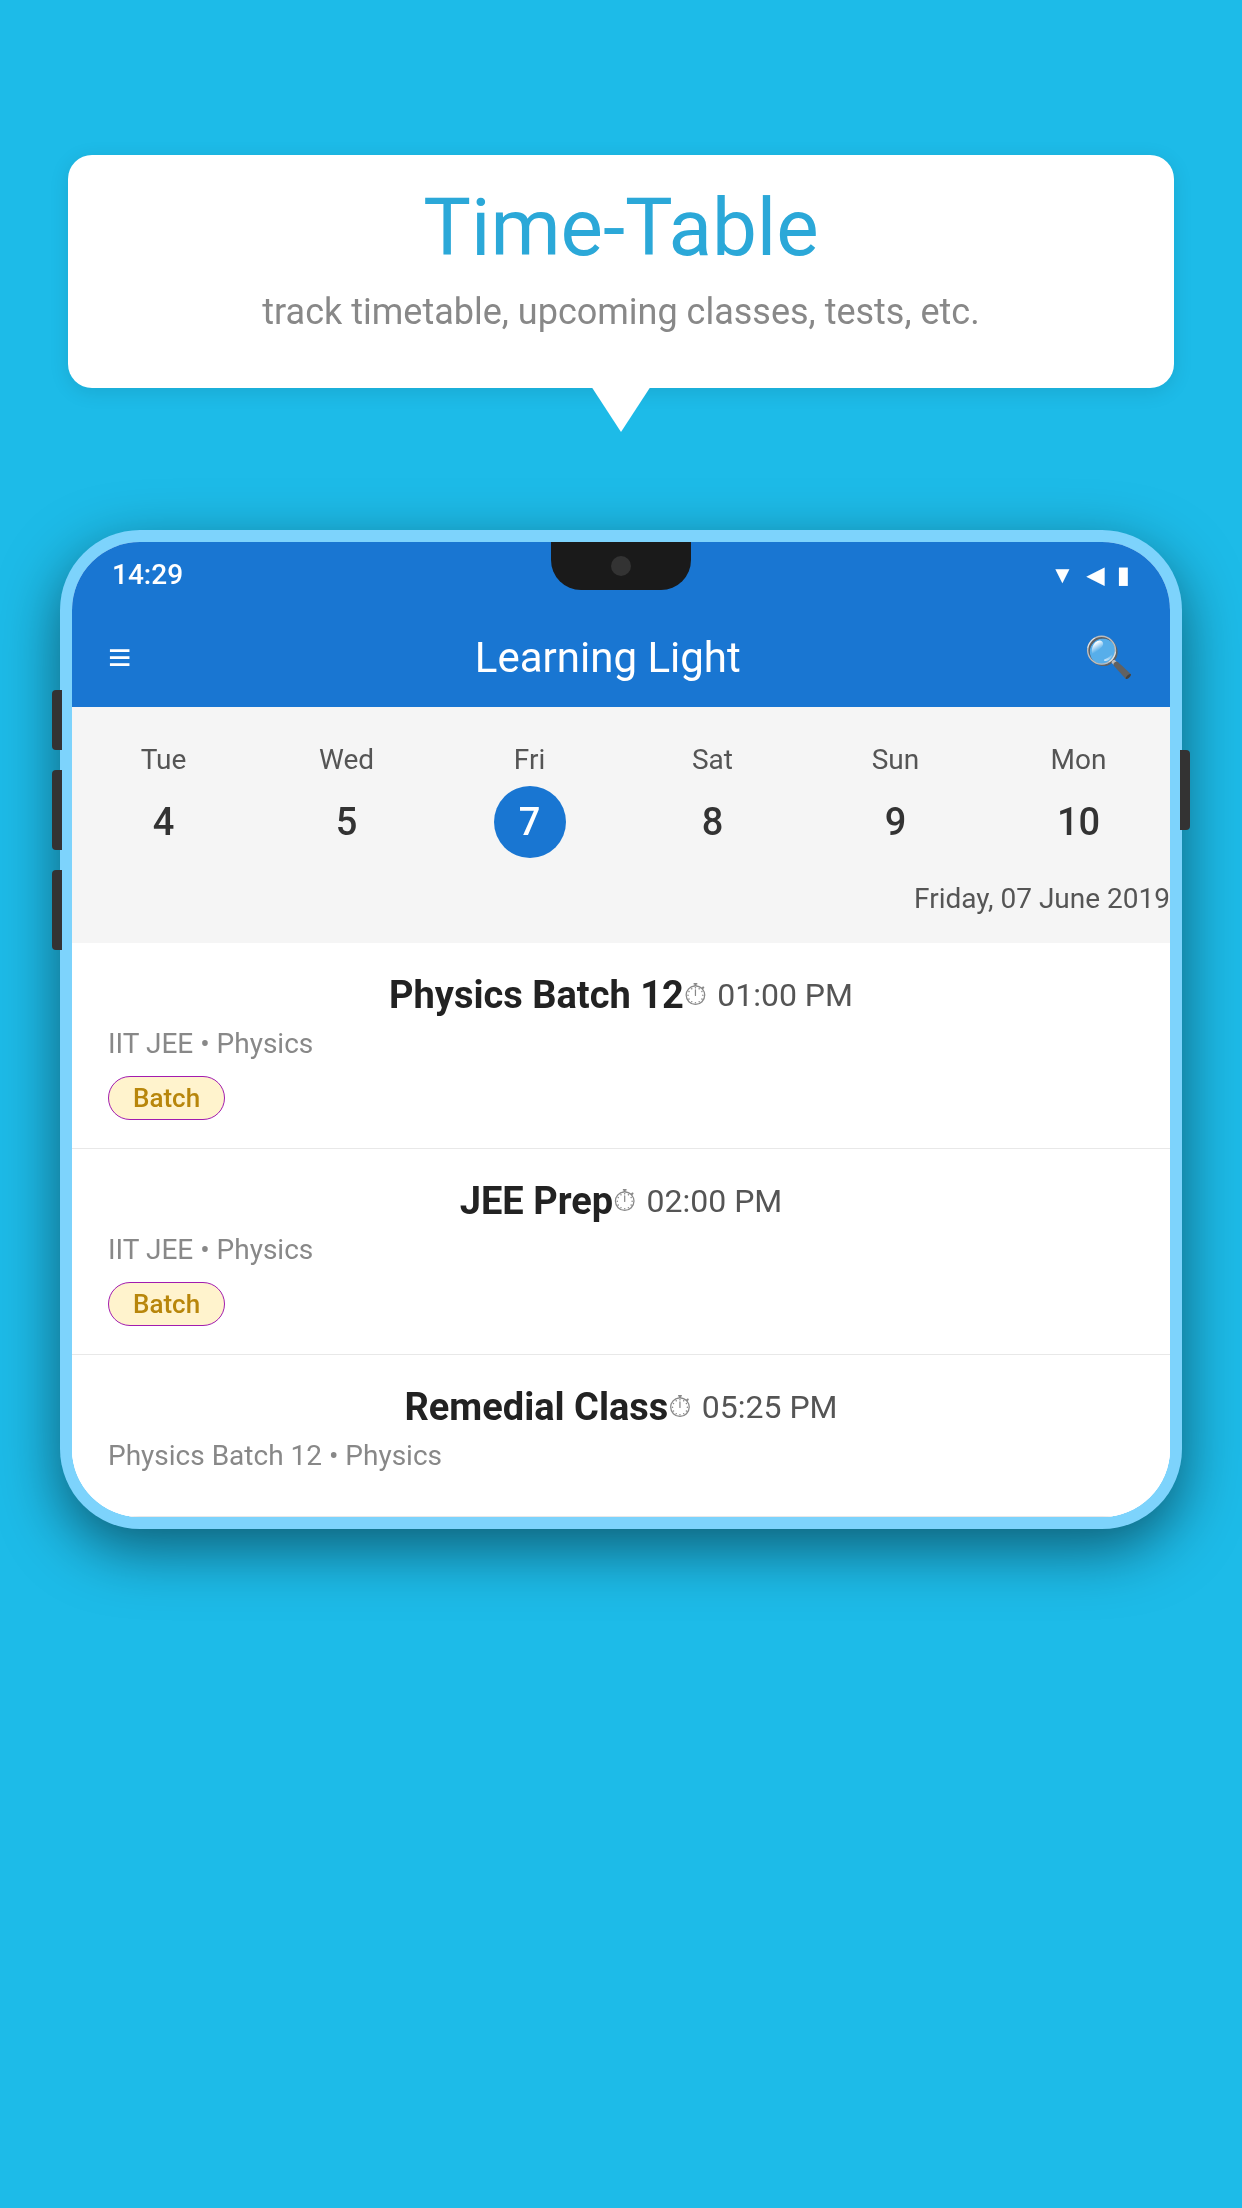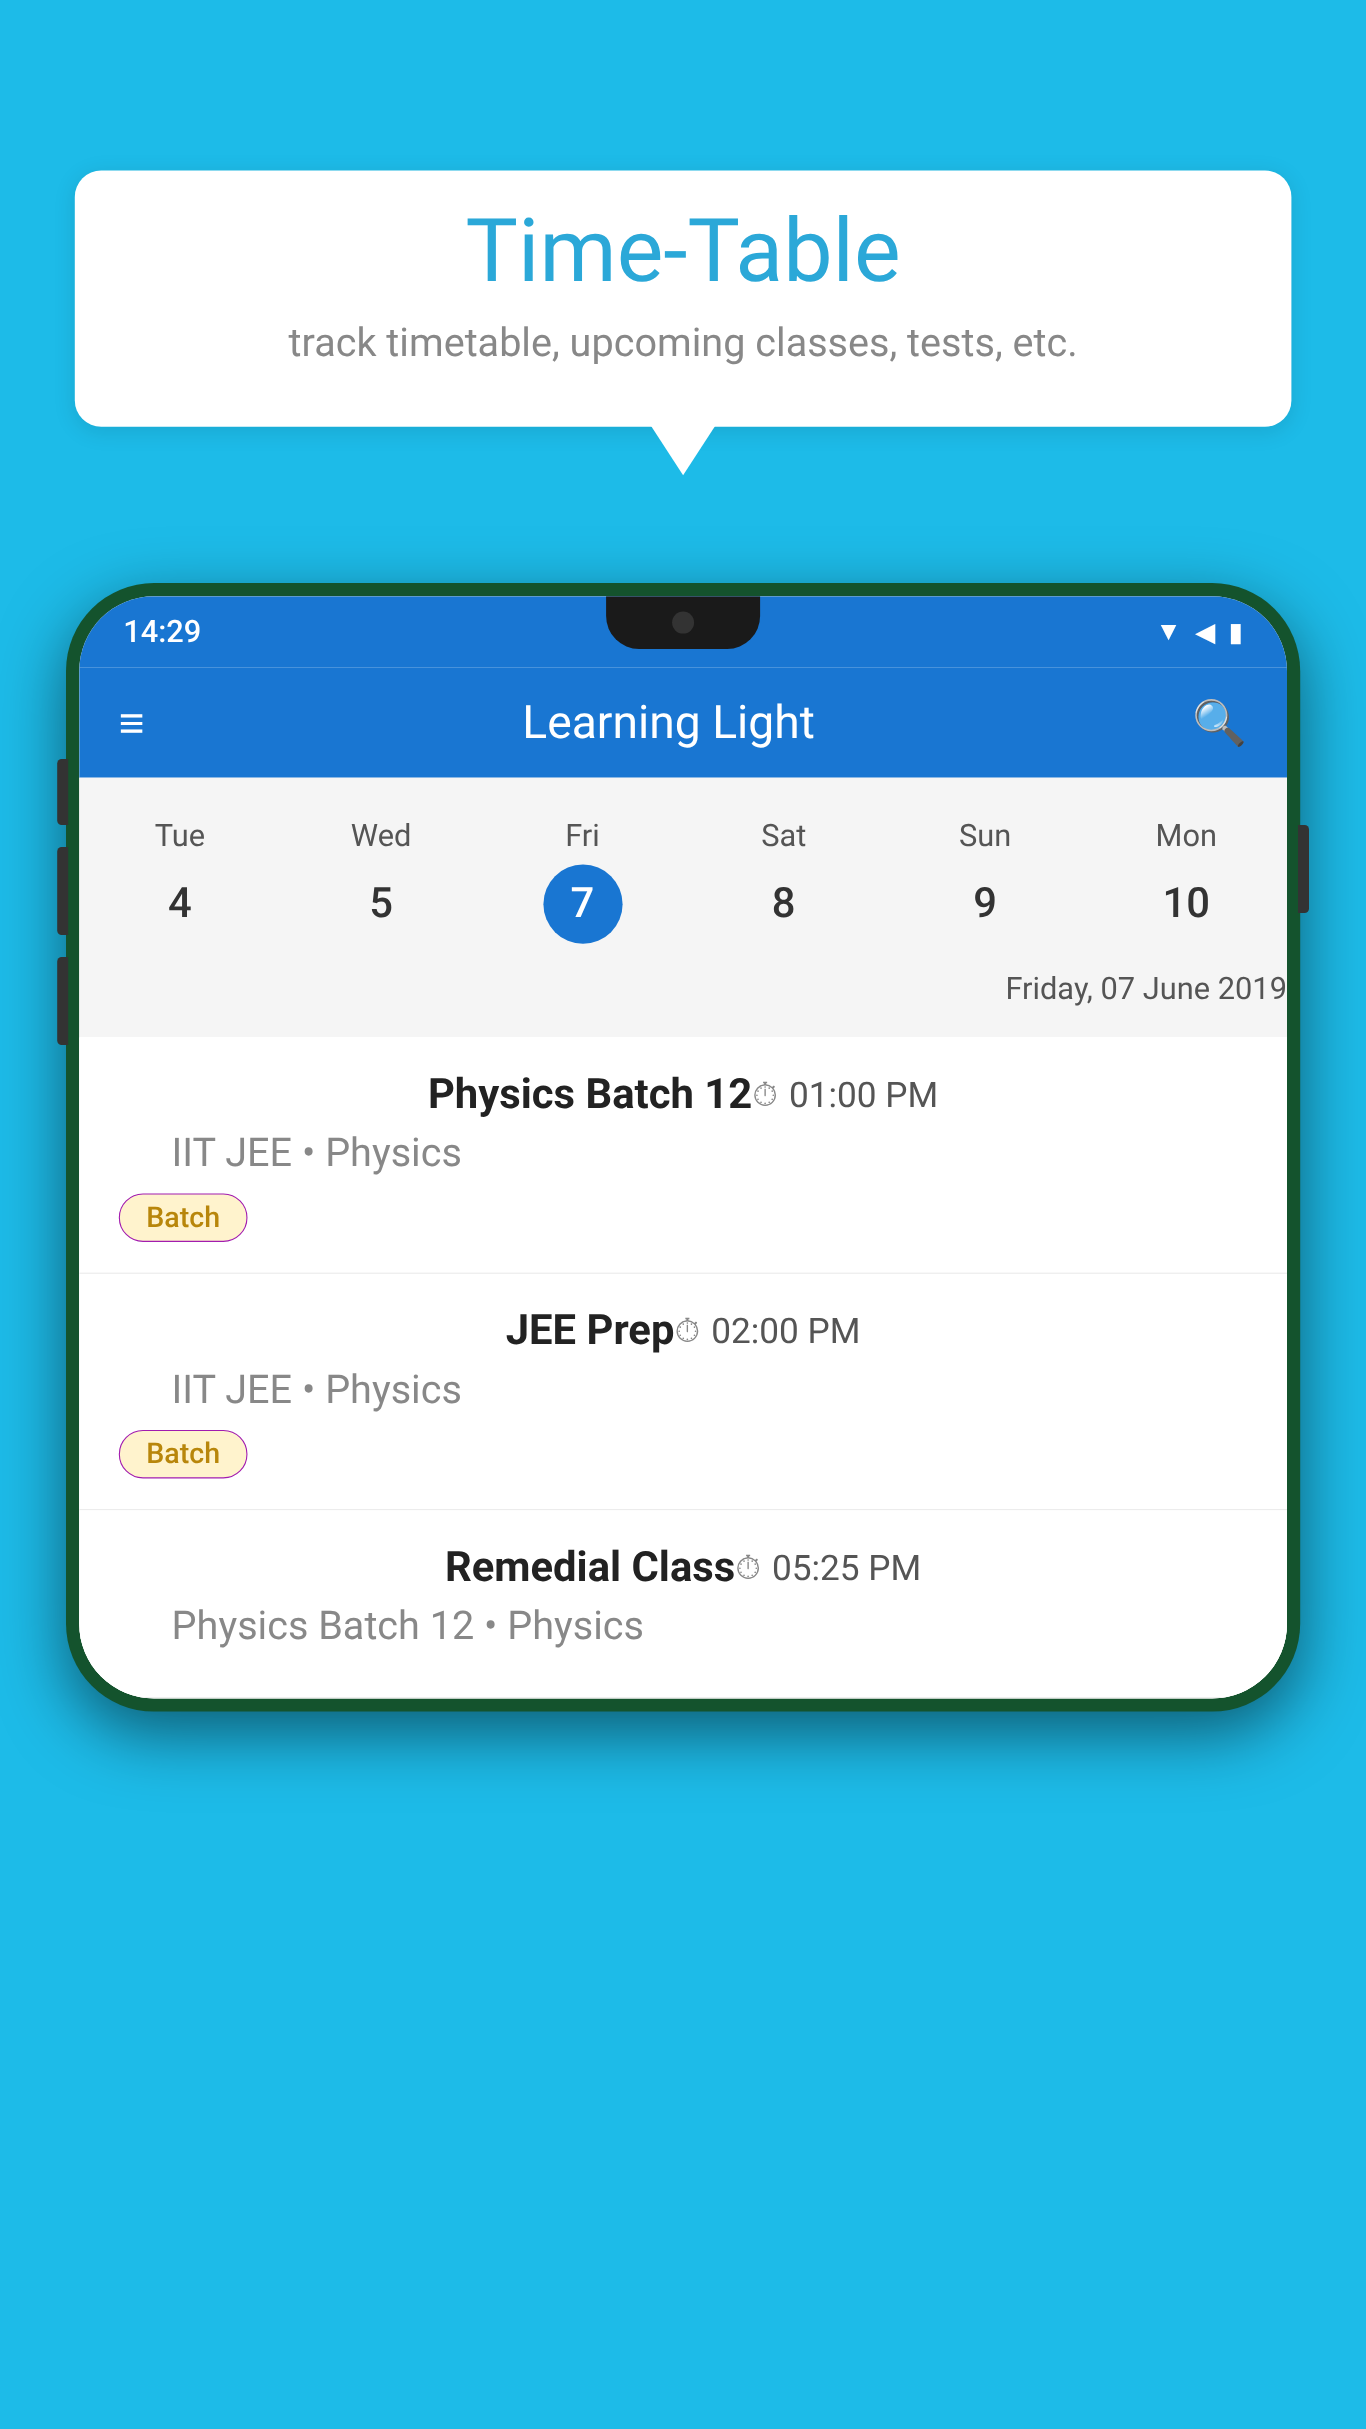--- a/index.html
+++ b/index.html
@@ -58,21 +58,21 @@
       position: absolute;
       top: 530px;
       left: 60px;
       right: 60px;
       bottom: 0px;
     }
 
     .phone-frame {
       position: relative;
       width: 100%;
-      background: #14532d;
+      background: #7dd3fc;
       border-radius: 80px;
       padding: 12px;
       box-shadow: 0 20px 60px rgba(0,0,0,0.5);
     }
 
     .phone-inner {
       border-radius: 68px;
       overflow: hidden;
       background: white;
       position: relative;
@@ -241,24 +241,23 @@
       font-size: 32px;
       color: #555;
     }
 
     .clock-icon {
       font-size: 30px;
       color: #888;
     }
 
     .schedule-item-subtitle {
-      font-size: 36px;
+      font-size: 28px;
       color: #888;
       margin-bottom: 16px;
-      margin-left: 48px;
     }
 
     .batch-tag {
       display: inline-block;
       background: #FFF3CD;
       color: #B8860B;
       border: 1px solid #a21caf;
       border-radius: 30px;
       padding: 6px 24px;
       font-size: 26px;

